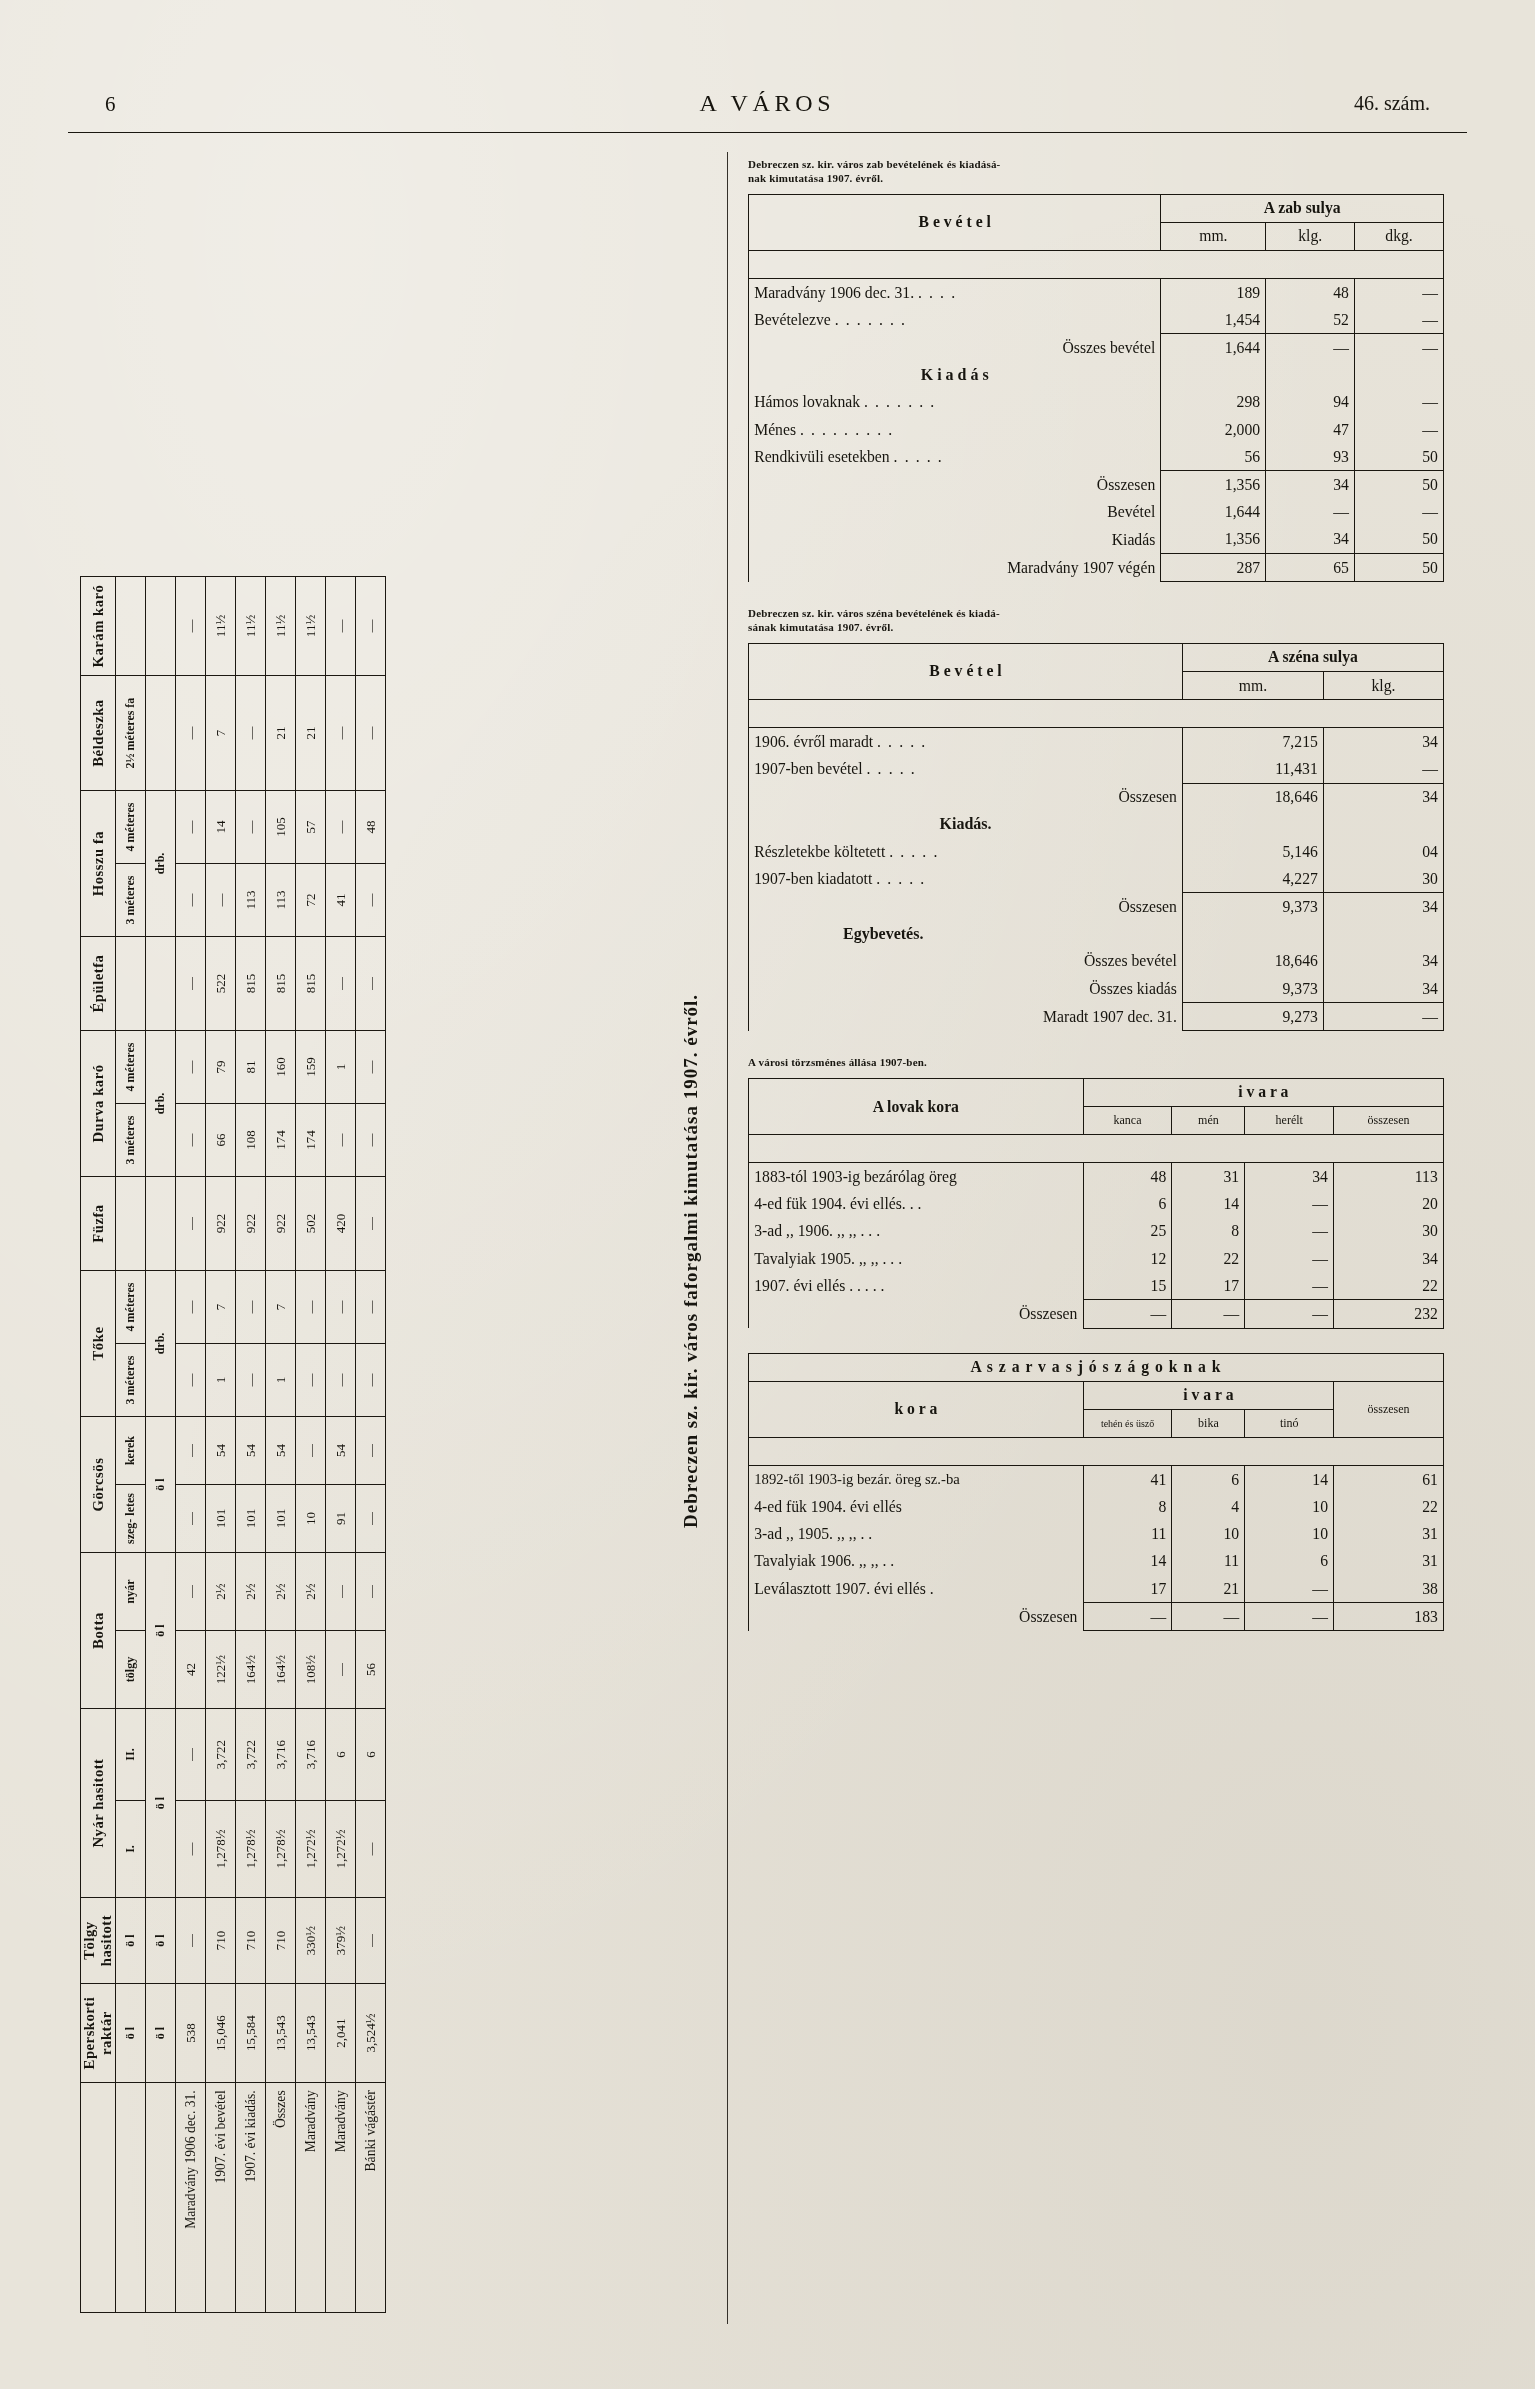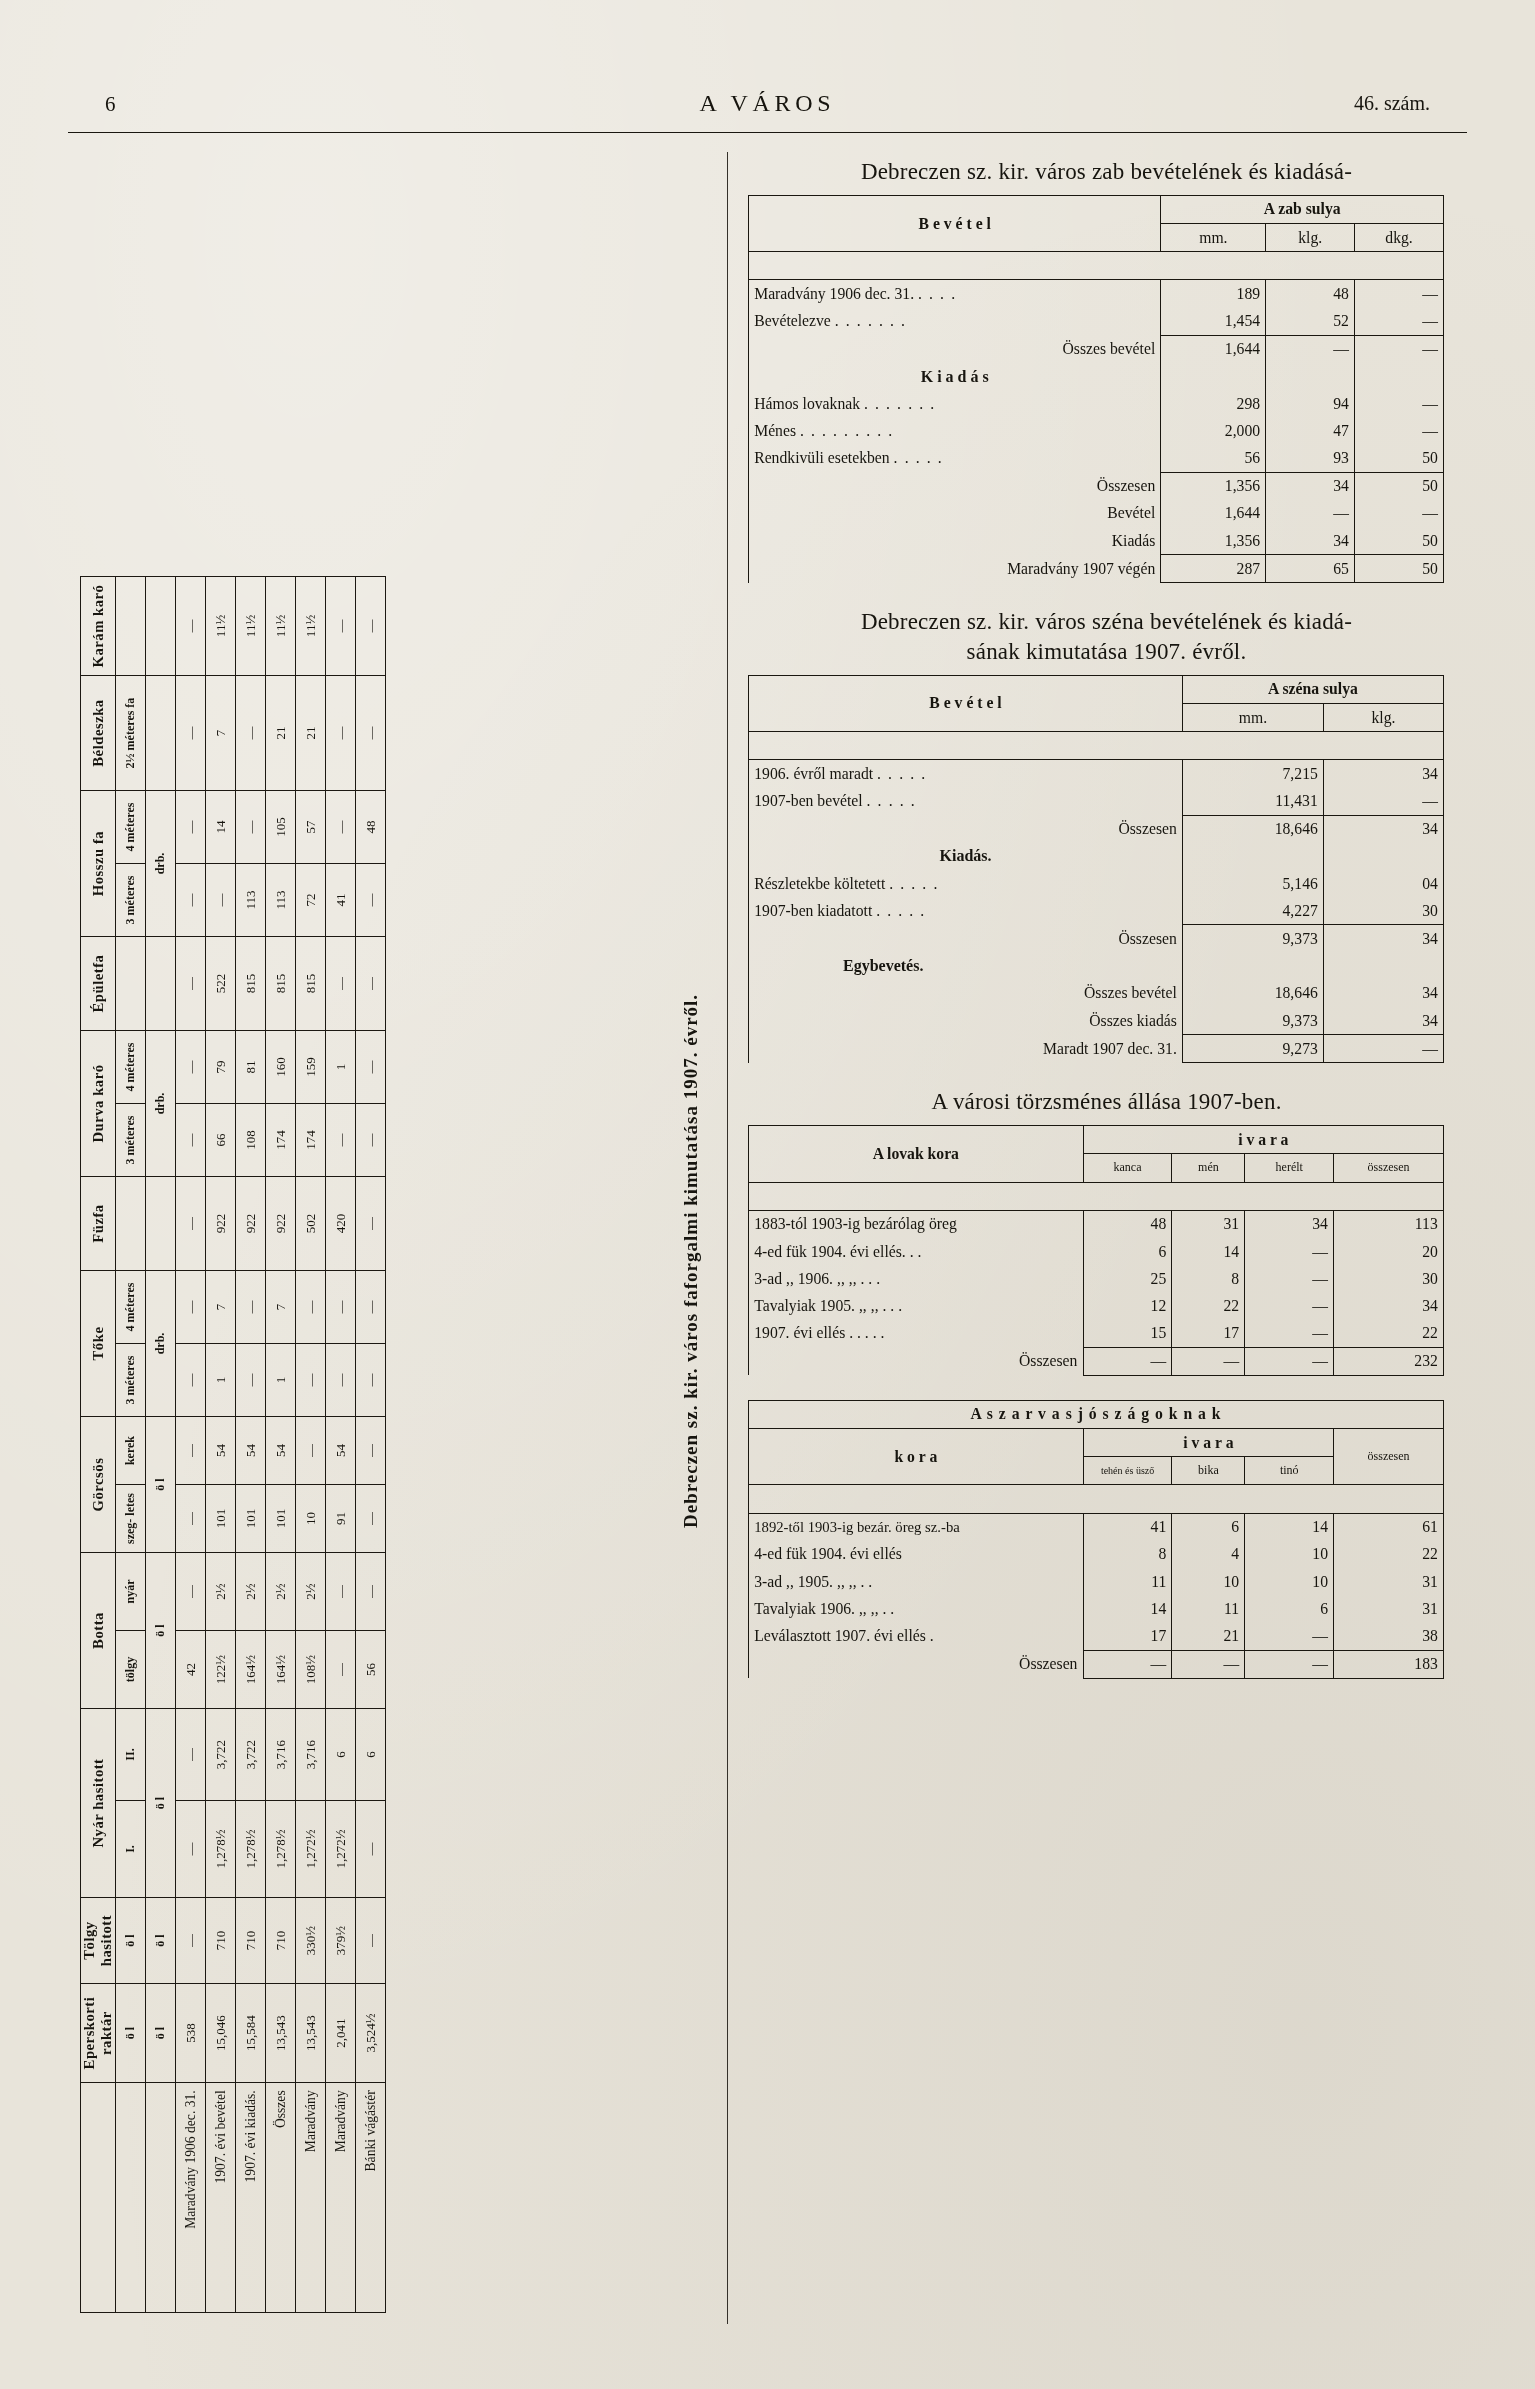--- a/index.html
+++ b/index.html
@@ -135,23 +135,23 @@
     left: 602px;
     top: 1371px;
     font-size: 19px;
     font-weight: bold;
     letter-spacing: 1px;
     white-space: nowrap;
   }
   
   .block { margin-bottom: 24px; }
   .blk-title {
-    text-align: center;
-    font-weight: normal;
-    font-size: 23px;
+    text-align: left;
+    font-weight: bold;
+    font-size: 11px;
     line-height: 1.28;
     margin-bottom: 8.4px;
     letter-spacing: 0.2px;
   }
   .blk-title .l2 { display: block; }
   table.rt {
     border-collapse: collapse;
     width: 696px;
     font-size: 15.7px;
     font-family: "Liberation Serif", serif;
@@ -424,20 +424,21 @@
       </div>
     </div>
     <div class="big-side-title">Debreczen sz. kir. város faforgalmi kimutatása 1907. évről.</div>
   </div>
 
   <div class="col-right">
 
     <div class="block">
       <div class="blk-title">
         <span>Debreczen sz. kir. város zab bevételének és kiadásá-</span>
+        <span class="l2">nak kimutatása 1907. évről.</span>
       </div>
       <table class="rt">
         <colgroup>
           <col style="width:413px">
             <col style="width:105px">
             <col style="width:89px">
             <col style="width:89px">
         </colgroup>
         <tbody>
             <tr>

